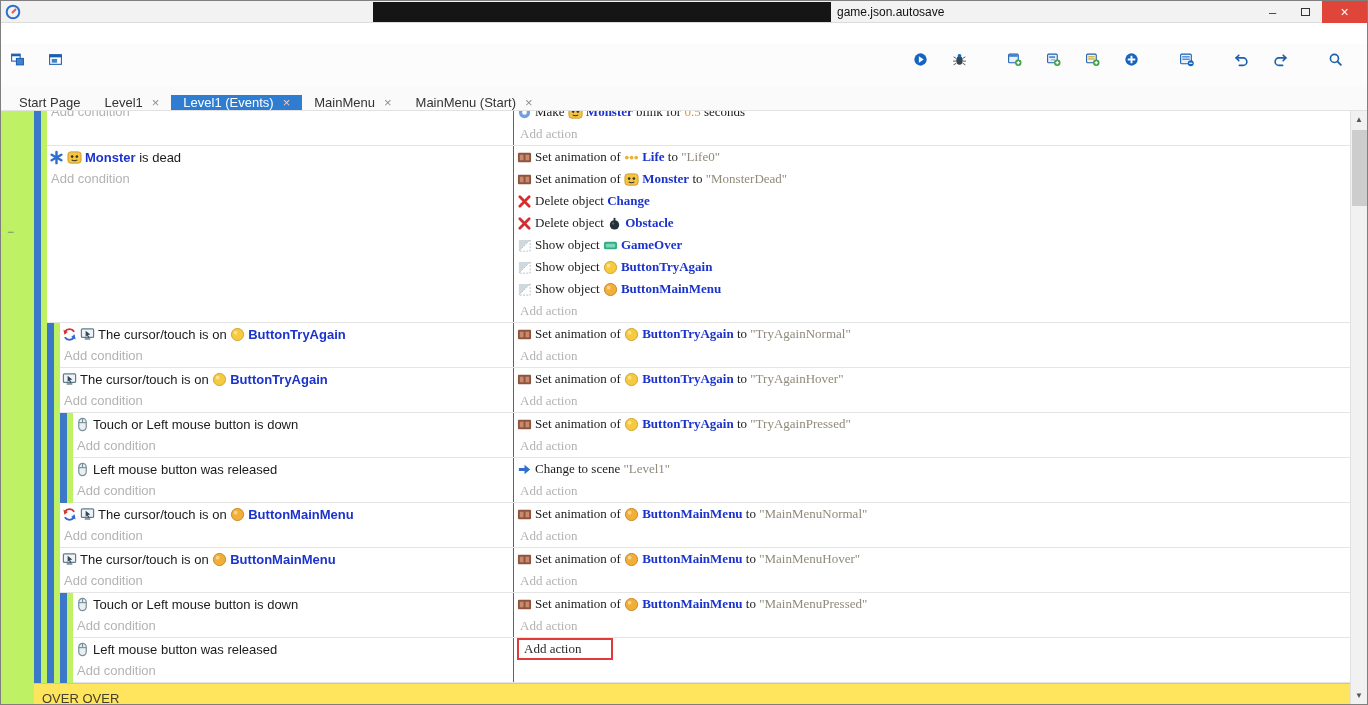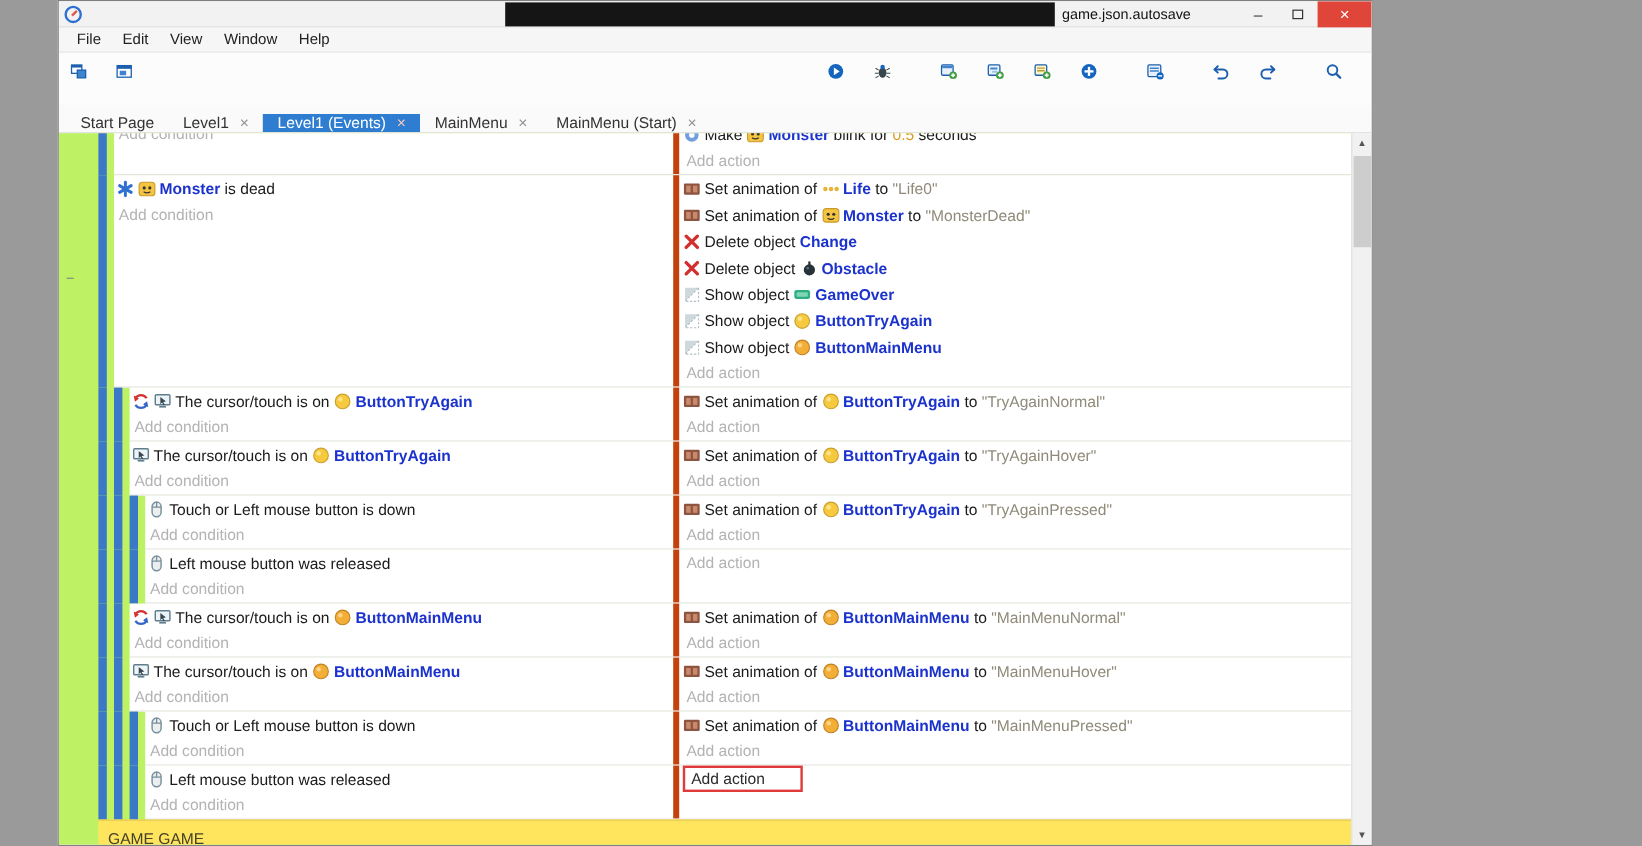--- a/index.html
+++ b/index.html
@@ -1,17 +1,17 @@
 <!DOCTYPE html>
 <html style="--accent_blue: #2e7dd1; --rail_blue: #3c78c8; --object_blue: #1b33cc; --value_gray: #8f8a79; --number_orange: #d99a1f; --add_gray: #b3b3b3; --comment_bg: #ffe45e; --comment_text: #45412a; --highlight_red: #e03a3a; --close_red: #e0453a;"><head>
 <meta charset="utf-8">
 <style>
   * { margin:0; padding:0; box-sizing:border-box; }
   html,body { font-family:"Liberation Sans","DejaVu Sans",sans-serif; background:#9a9a9a; }
-  #window { position:relative; width:1096px; height:705px; background:#fff; border:1px solid #7f7f7f; overflow:hidden;margin-left:48px; }
+  #window { position:relative; width:1368px; height:705px; background:#fff; border:1px solid #7f7f7f; overflow:hidden; }
 
   
   #titlebar { position:absolute; top:0; left:0; right:0; height:22px; background:#f2f2f2; border-bottom:1px solid #dcdcdc; }
   #app-logo { position:absolute; left:4px; top:3px; width:16px; height:16px; }
   #app-logo svg { width:16px; height:16px; display:block; }
   #redacted-title { position:absolute; left:372px; top:1px; width:458px; height:20px; background:#151515; }
   #window-title { position:absolute; left:836px; top:0; height:22px; line-height:22px; font-size:12px; color:#111; }
   #win-controls { position:absolute; right:0; top:0; height:22px; display:flex; }
   .win-btn { width:33px; height:22px; display:flex; align-items:center; justify-content:center; font-size:13px; color:#333; cursor:default; }
   .win-btn .max-box { width:9px; height:8px; border:1px solid #333; display:block; }
@@ -38,21 +38,21 @@
   .tab.active .tab-close { color:#ffc9b8; }
 
   
   #events { position:absolute; top:110px; left:0; right:17px; bottom:0; background:#bef264; overflow:hidden; }
   .event-row { display:flex; align-items:stretch; }
   .gutter { width:33px; flex:none; position:relative; }
   .fold-marker { position:absolute; left:6px; top:50%; margin-top:-9px; color:#7d7d7d; font-size:12px; line-height:12px; }
   .rail { width:7px; margin-right:6px; flex:none; background:var(--rail_blue); }
   .row-body { flex:1; display:flex; border-bottom:1px solid #e4e4e4; background:#fff; min-width:0; }
   .cond-cell { flex:none; padding-left:2px; }
-  .act-cell { flex:1; border-left:5px solid #c2410c; padding-left:3px; min-width:0; }
+  .act-cell { flex:1; border-left:1px solid #c2410c; padding-left:3px; min-width:0;font-family:Liberation Serif, serif; }
   .event-line { height:22px; display:flex; align-items:center; font-size:13px; color:#1b1b1b; white-space:pre; }
   .icon16 { width:15px; height:15px; flex:none; margin-right:3px; display:inline-flex; }
   .icon16 svg { width:15px; height:15px; display:block; }
   .obj { font-weight:bold; color:var(--object_blue); }
   .val { color:var(--value_gray); }
   .num { color:var(--number_orange); }
   .txt { color:#1b1b1b; }
   .add-link { height:22px; line-height:22px; font-size:13px; color:var(--add_gray); padding-left:2px; }
   .act-cell .add-link { padding-left:3px; }
   .add-link.highlight { display:inline-block; height:22px; line-height:18px; border:2px solid var(--highlight_red); color:#2b2b2b; padding:0 30px 0 5px; }
@@ -80,29 +80,20 @@
     <div id="window-title">game.json.autosave</div>
     <div id="win-controls">
       <div class="win-btn">–</div>
       <div class="win-btn">
           <span class="max-box"></span>
         </div>
       <div class="win-btn" id="close-btn">×</div>
     </div>
   </div>
 
-  <div id="menubar">
-    <div id="menu-items" style="display:flex;align-items:stretch;">
-        <div class="menu-item">File</div>
-        <div class="menu-item">Edit</div>
-        <div class="menu-item">View</div>
-        <div class="menu-item">Window</div>
-        <div class="menu-item">Help</div>
-      </div>
-  </div>
 
   <div id="toolbar">
     <div id="toolbar-left">
         <div class="tb-btn">
           <span class="icon16">
             <svg viewBox="0 0 28 28">
               <rect x="3" y="4" width="16" height="13" fill="#fff" stroke="#1b5fae" stroke-width="2"></rect>
               <rect x="3" y="4" width="16" height="4" fill="#1b5fae"></rect>
               <rect x="12" y="12" width="13" height="12" fill="#3f83cf" stroke="#1b5fae" stroke-width="2"></rect>
             </svg>
@@ -461,20 +452,23 @@
         <div class="row-body">
           <div class="cond-cell" style="width: 440px;">
             <div class="event-line"><span class="icon16"><svg viewBox="0 0 16 16">
                   <rect x="4" y="1.5" width="8" height="13" rx="4" fill="#eceff1" stroke="#78909c" stroke-width="1.3"></rect>
                   <line x1="8" y1="1.5" x2="8" y2="6" stroke="#78909c" stroke-width="1.2"></line>
                   <line x1="4" y1="6" x2="12" y2="6" stroke="#78909c" stroke-width="1.2"></line>
                 </svg></span><span class="txt">Left mouse button was released</span></div>
             <div class="add-link">Add condition</div>
           </div>
           <div class="act-cell">
+            <div class="event-line"><span class="icon16"><svg viewBox="0 0 16 16">
+                  <polygon points="2,6.5 8,6.5 8,3 14,8 8,13 8,9.5 2,9.5" fill="#2e6fd0"></polygon>
+                </svg></span><span class="txt">Change to scene </span><span class="val">"Level1"</span></div>
             <div>
               <div class="add-link">Add action</div>
             </div>
           </div>
         </div>
       </div>
       <div class="event-row">
         <div class="gutter"></div>
         <div class="rail"></div>
         <div class="rail"></div>
@@ -585,21 +579,21 @@
             <div class="add-link">Add condition</div>
           </div>
           <div class="act-cell">
             <div><div class="add-link highlight">Add action</div></div>
           </div>
         </div>
       </div>
       <div class="event-row">
         <div class="gutter"></div>
         <div class="comment-row">
-          <span>GAME GAME</span>
+          <span>OVER OVER</span>
         </div>
       </div>
     </div>
 
   <div id="scrollbar">
     <div class="sb-btn">▲</div>
     <div id="sb-thumb"></div>
     <div class="sb-btn" id="sb-down">▼</div>
   </div>
 

